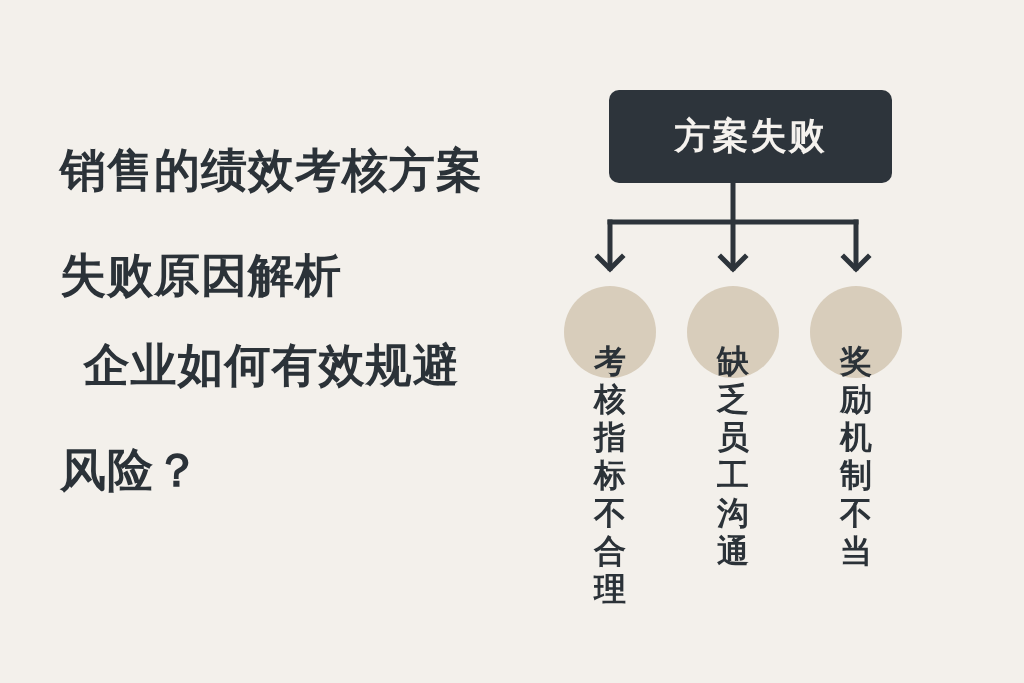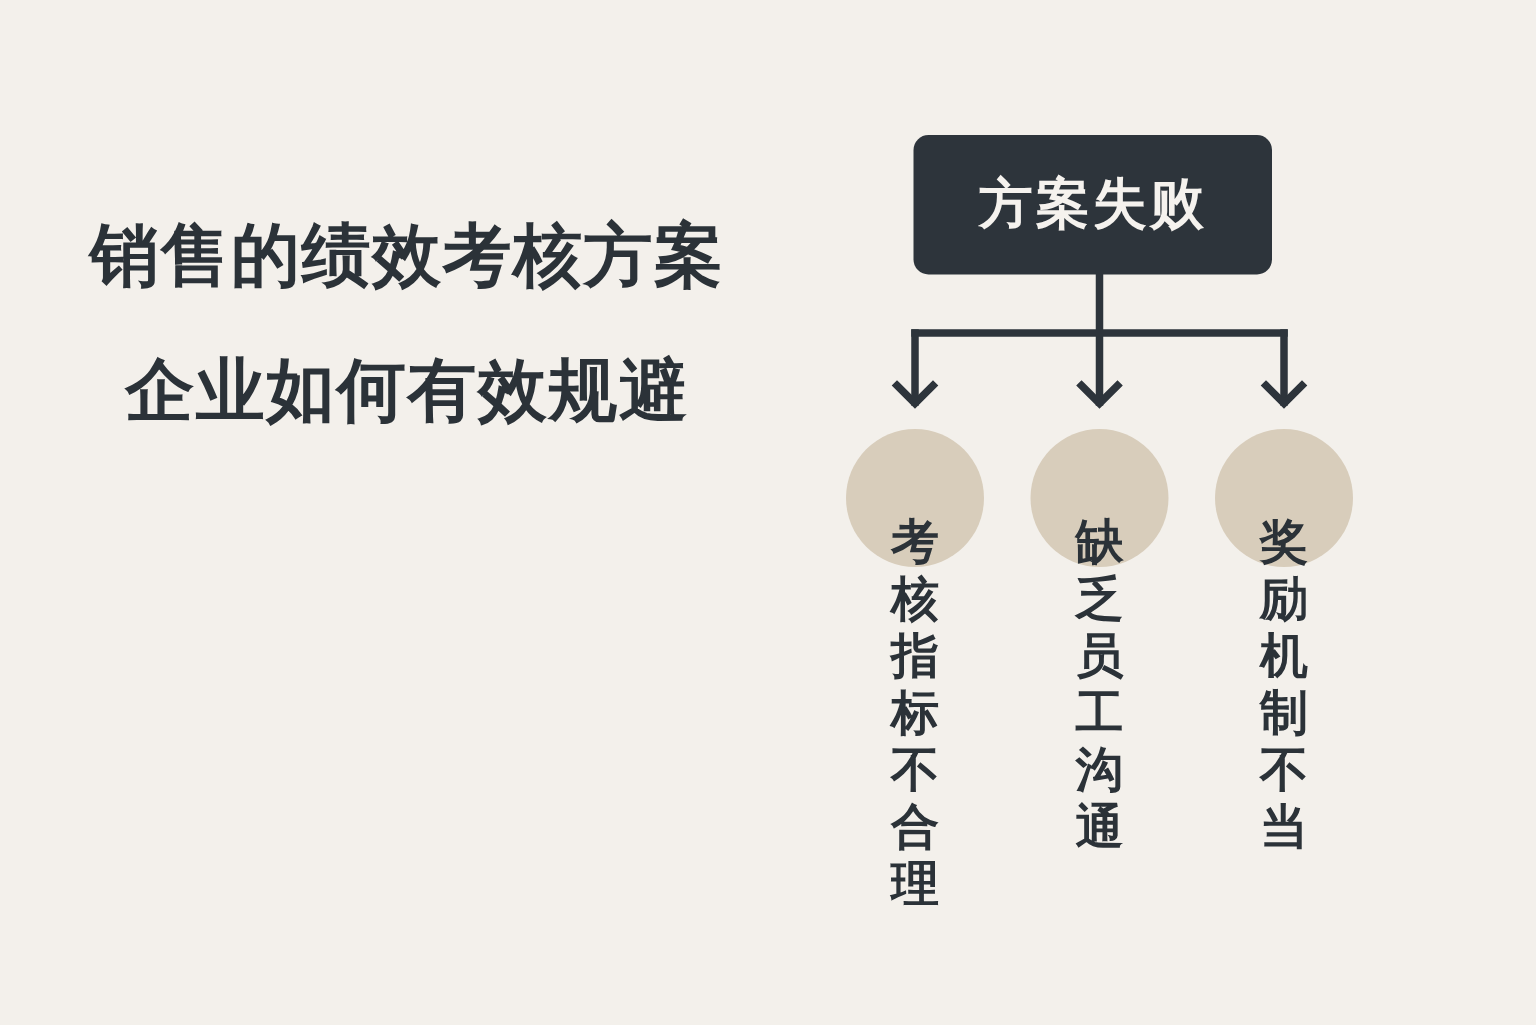--- a/index.html
+++ b/index.html
@@ -10,21 +10,21 @@
     font-family: "DejaVu Sans", "Liberation Sans", sans-serif;
     color: #2b3238;
   }
   .title-block { position: absolute; left: 60px; top: 100px; }
   .title-line {
     font-size: 46px; font-weight: bold; line-height: 70px;
     letter-spacing: 1px; white-space: nowrap; margin-top: 35px;
   }
   .title-line.gap { margin-top: 20px; text-align: center; }
   .root-box {
-    position: absolute; left: 609px; top: 90px; width: 239px; height: 93px;
+    position: absolute; left: 609px; top: 90px; width: 283px; height: 93px;
     background: #2d343b; border-radius: 10px;
     display: flex; align-items: center; justify-content: center;
     color: #f5f2ee; font-size: 36px; font-weight: bold; letter-spacing: 2px;
   }
   svg.connectors { position: absolute; left: 0; top: 0; }
   .circle {
     position: absolute; width: 92px; height: 92px; border-radius: 50%;
     background: #d8cdbb;
   }
   .vtext {
@@ -32,21 +32,23 @@
     font-size: 32px; font-weight: bold; line-height: 38px;
     color: #2b3238;
   }
   .vtext span { display: block; }
 </style>
 </head>
 <body>
 
 <div class="title-block">
   <div class="title-line">销售的绩效考核方案</div>
+  <div class="title-line">失败原因解析</div>
   <div class="title-line gap">企业如何有效规避</div>
+  <div class="title-line">风险？</div>
 </div>
 
 <div class="root-box">
   <span>方案失败</span>
 </div>
 
 <svg class="connectors" width="1024" height="683">
   <g stroke="#2d343b" stroke-width="5" fill="none" stroke-linecap="square">
     <line x1="733" y1="183" x2="733" y2="268"></line>
     <line x1="610" y1="222" x2="856" y2="222"></line>

